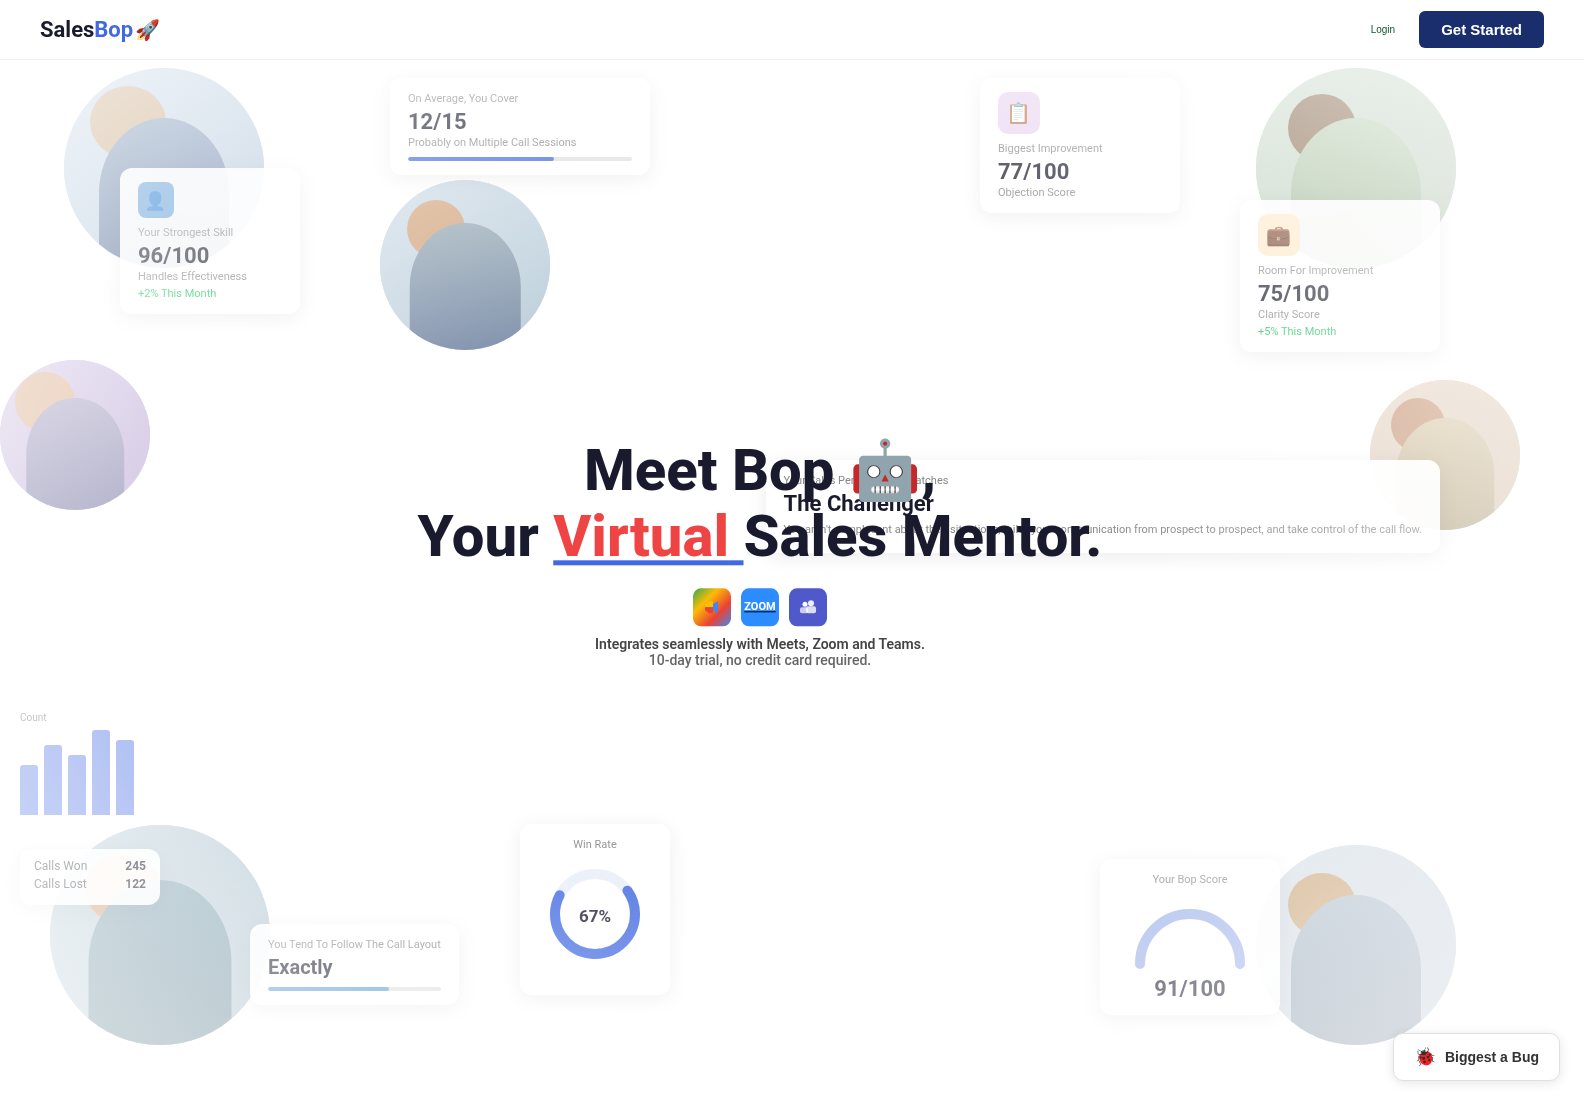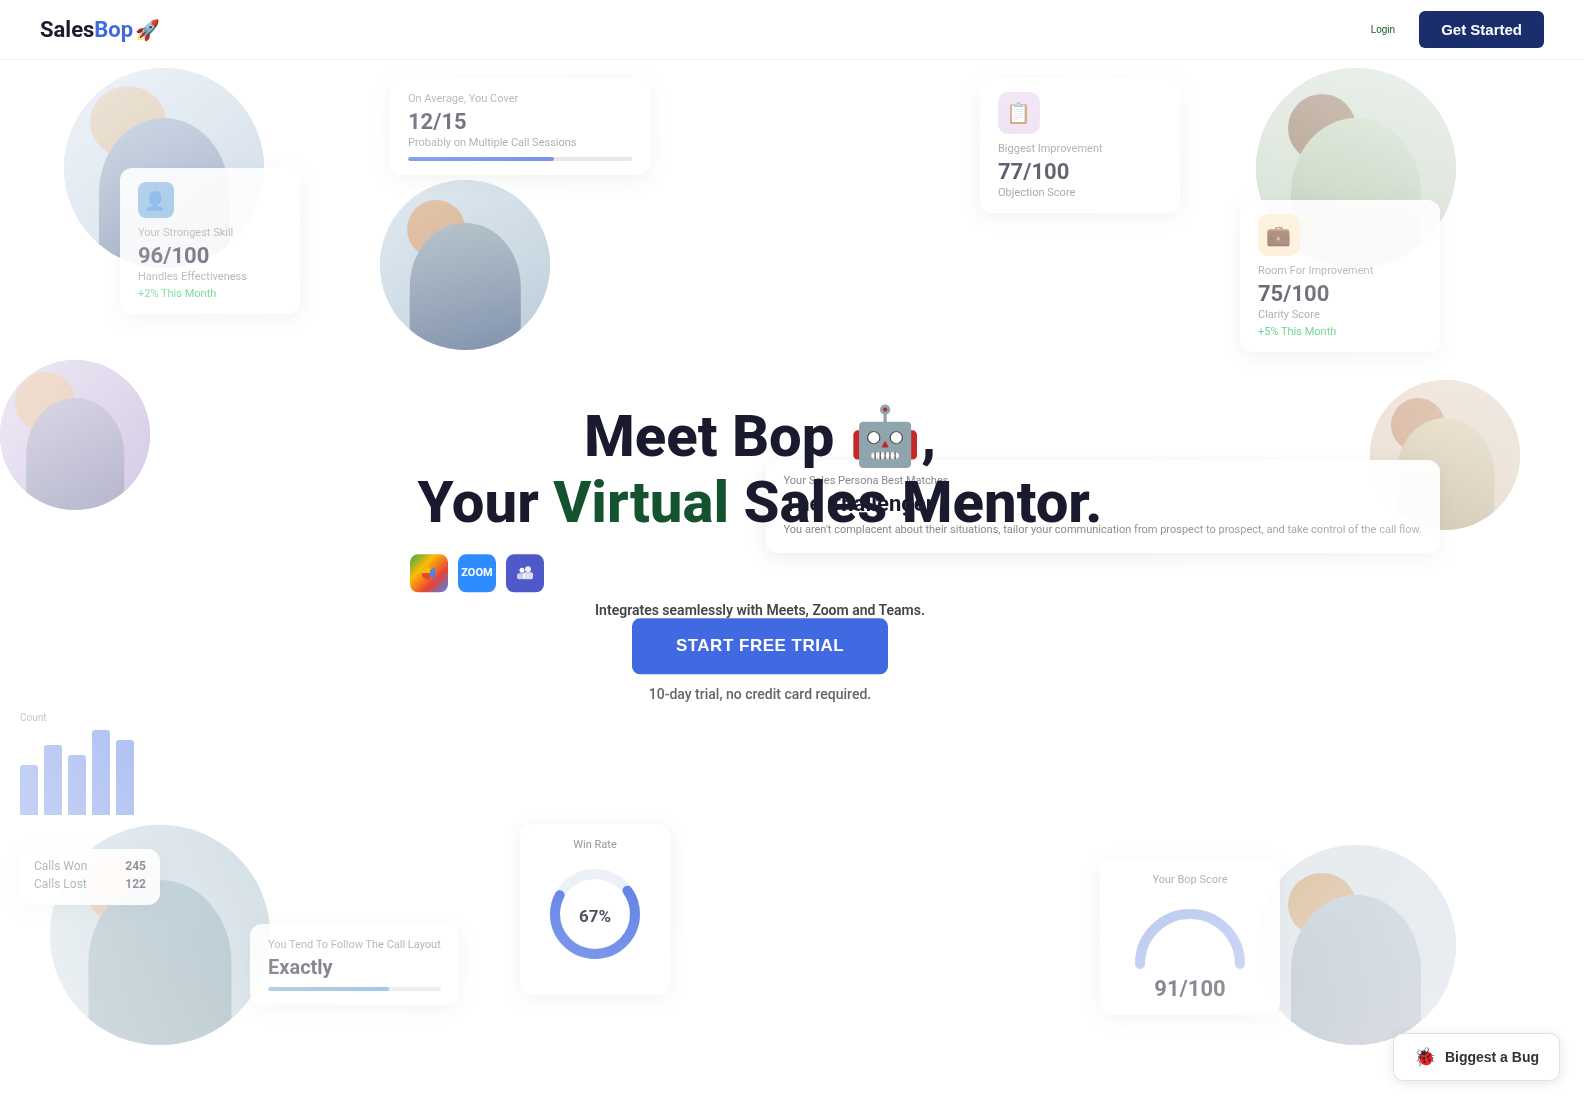--- a/index.html
+++ b/index.html
@@ -75,35 +75,38 @@
       width: 700px;
     }
     .hero-heading {
       font-size: 58px;
       font-weight: 800;
       color: #1a1a2e;
       line-height: 1.15;
       margin-bottom: 18px;
     }
     .hero-heading .virtual {
-      color: #14532d;
+      color: #ef4444;
+      text-decoration: underline;
       text-decoration-color: #4169e1;
       text-underline-offset: 4px;
     }
     .hero-sub {
       font-size: 17px;
       color: #555;
       line-height: 1.6;
       margin-bottom: 28px;
     }
     .integrations {
       display: flex;
       align-items: center;
+      justify-content: center;
       gap: 10px;
       margin-bottom: 10px;
+      text-decoration: underline;
     }
     .integration-label {
       font-size: 14px;
       font-weight: 600;
       color: #444;
     }
     .start-trial-btn {
       background: #4169e1;
       color: #fff;
       border: none;
@@ -554,23 +557,20 @@
         <svg width="20" height="20" viewBox="0 0 20 20">
           <circle cx="13" cy="6" r="3" fill="#fff" opacity="0.9"></circle>
           <rect x="8" y="9" width="10" height="7" rx="2" fill="#fff" opacity="0.8"></rect>
           <circle cx="7" cy="7" r="2.5" fill="#fff"></circle>
           <rect x="2" y="10" width="8" height="6" rx="2" fill="#fff" opacity="0.7"></rect>
         </svg>
       </div>
     </div>
     <p class="integration-label">Integrates seamlessly with Meets, Zoom and Teams.</p>
 
-    <div>
-      <button class="start-trial-btn">START FREE TRIAL</button>
-    </div>
     <p class="trial-note">10-day trial, no credit card required.</p>
   </div>
 
 </div>
 
 <button class="report-bug">
   <span class="bug-icon">🐞</span>
   <span>Biggest a Bug</span>
 </button>
 

